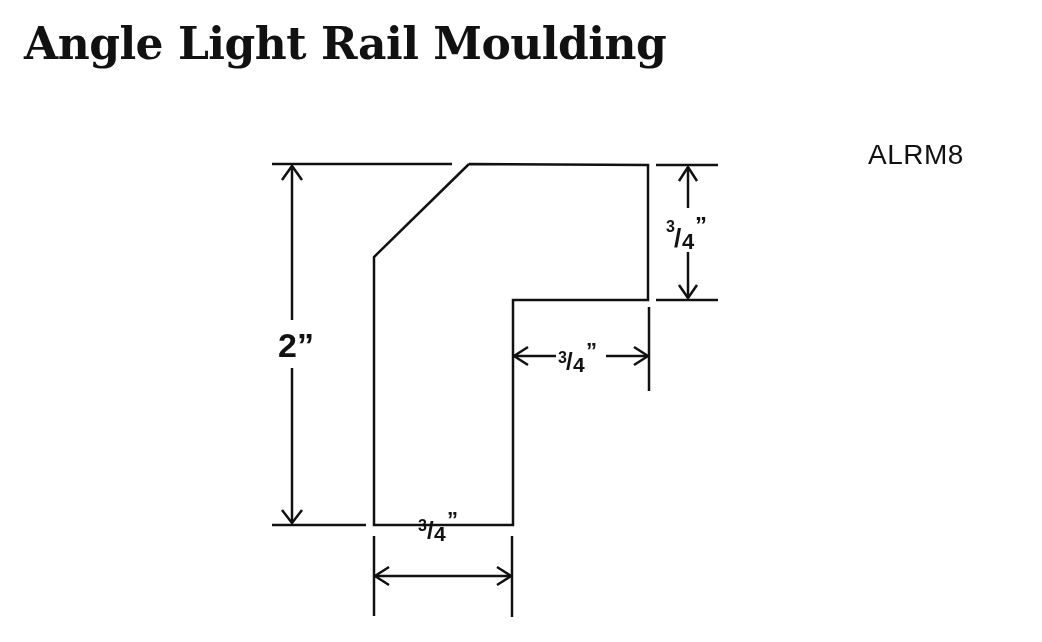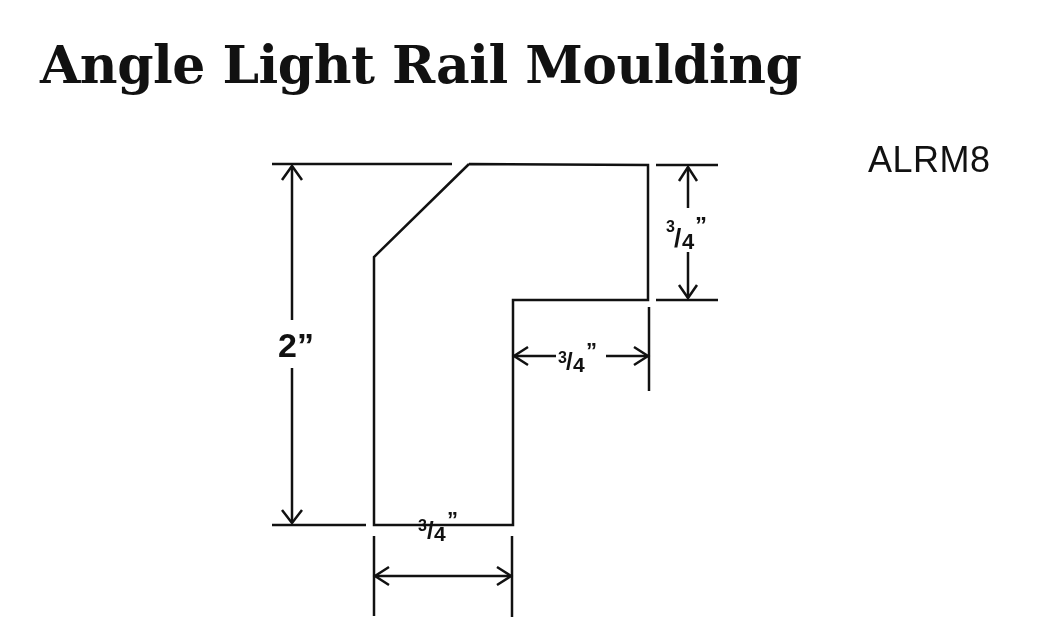--- a/index.html
+++ b/index.html
@@ -12,32 +12,32 @@
       height: 642px;
       position: relative;
       overflow: hidden;
     }
     .title {
       position: absolute;
       left: 24px;
       top: 18px;
       font-family: "DejaVu Serif", "Liberation Serif", serif;
       font-weight: bold;
-      font-size: 52px;
+      font-size: 44px;
       letter-spacing: -0.5px;
       color: #111111;
-      margin: 16px;
+      margin: 0;
       line-height: 1.2;
     }
     .code {
       position: absolute;
       left: 868px;
       top: 139px;
       font-family: "Liberation Sans", sans-serif;
-      font-size: 36px;
+      font-size: 28px;
       color: #111111;
       letter-spacing: 0.5px;
     }
     svg.drawing {
       position: absolute;
       left: 0;
       top: 0;
     }
     .dimtext {
       font-family: "Liberation Sans", sans-serif;

